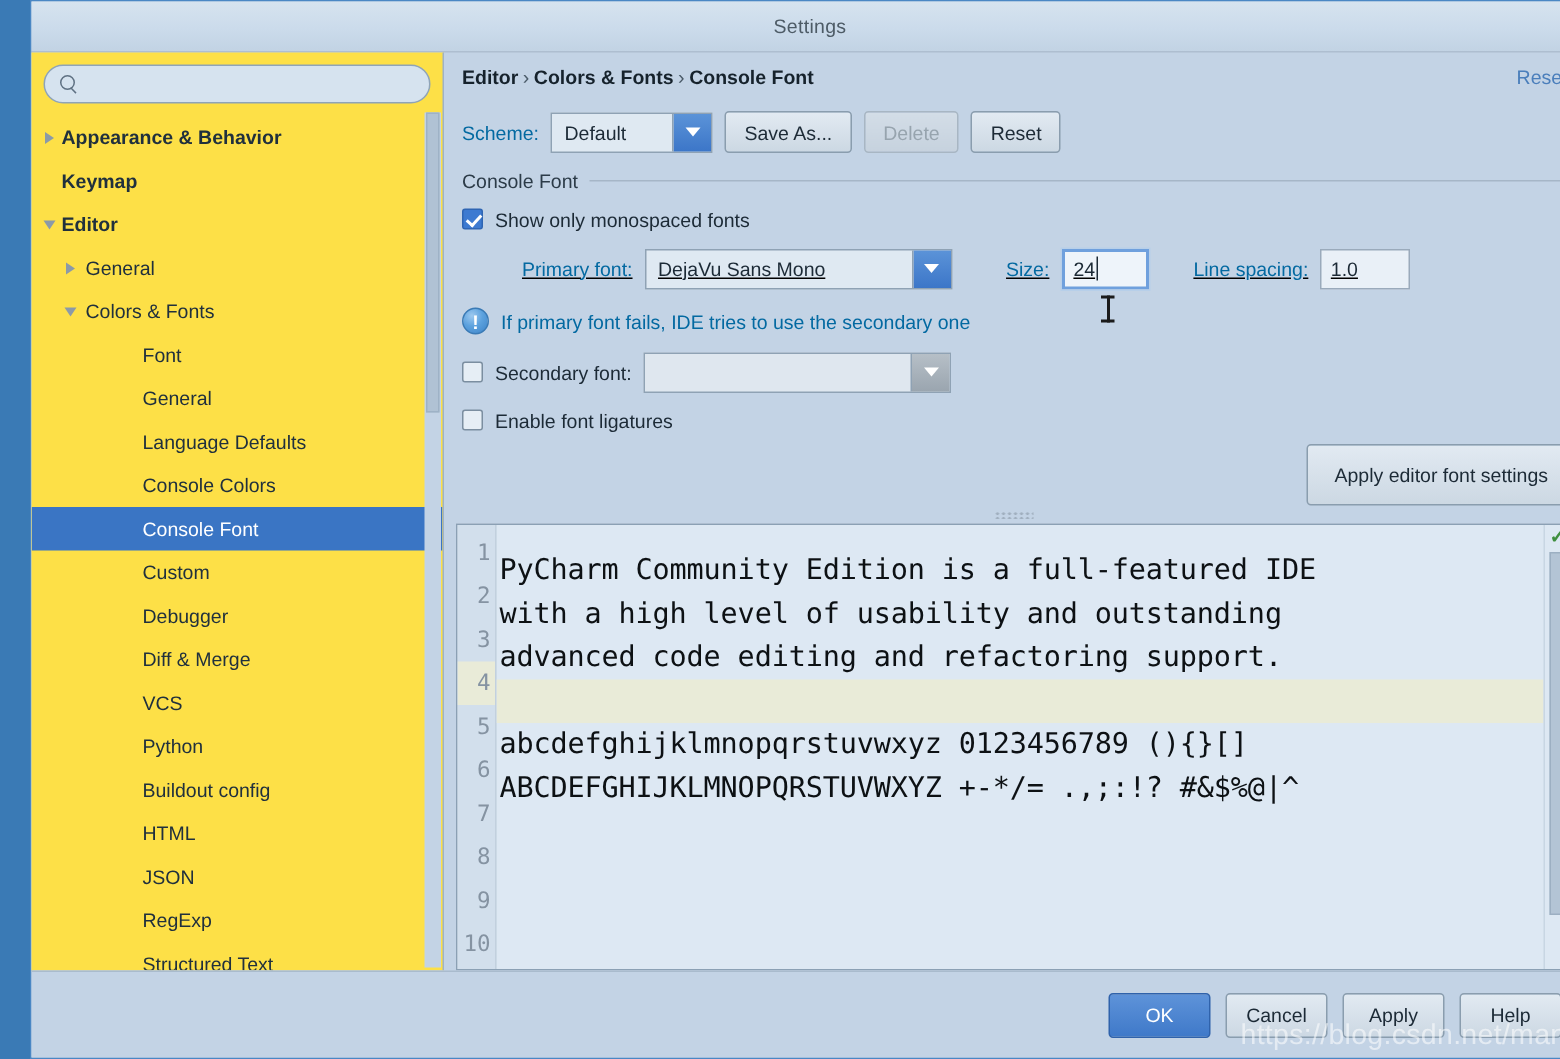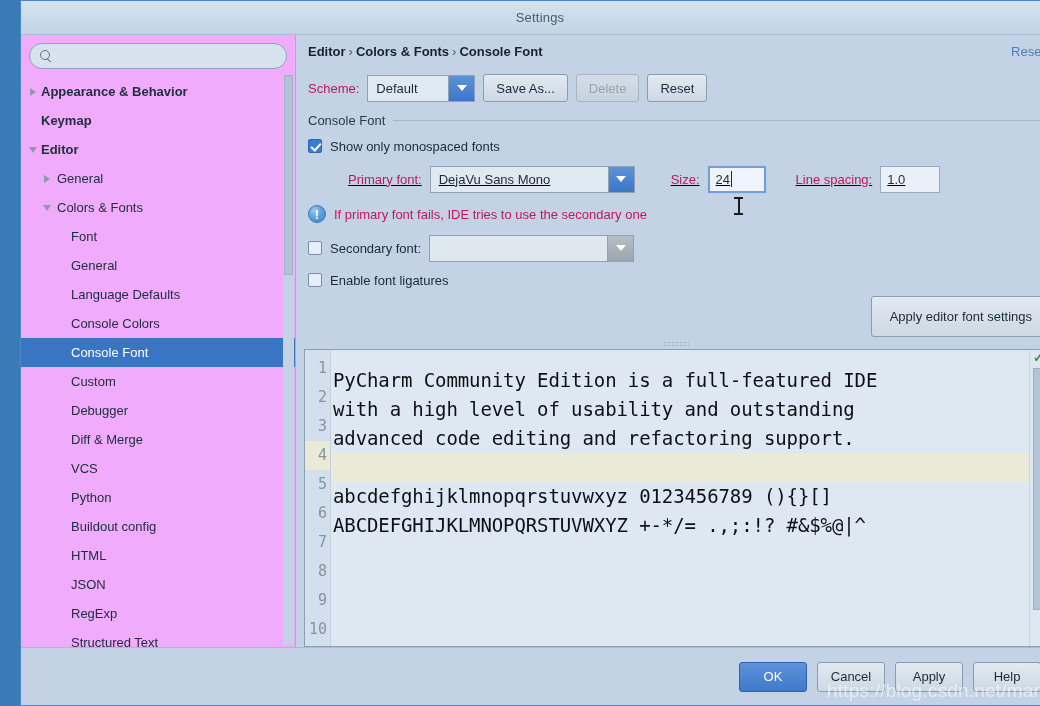--- a/index.html
+++ b/index.html
@@ -44,21 +44,21 @@
     flex: 1 1 auto;
     display: flex;
     min-height: 0;
     background: #c3d3e5;
   }
 
   
   #sidebar {
     width: 275px;
     flex: 0 0 275px;
-    background: #f0abfc;
+    background: #fde047;
     border-right: 1px solid #9fb2c6;
     display: flex;
     flex-direction: column;
     position: relative;
     overflow: hidden;
   }
   #searchwrap {
     padding: 8px 8px 6px 8px;
   }
   #searchbox {
@@ -135,21 +135,21 @@
   .tnode .arrow i.closed {
     border-width: 4.5px 0 4.5px 6px;
     border-color: transparent transparent transparent #8b9aa8;
   }
   .tnode .arrow i.open {
     border-width: 6px 4.5px 0 4.5px;
     border-color: #8b9aa8 transparent transparent transparent;
   }
   .tnode.lvl0 { padding-left: 4px; font-weight: bold; }
   .tnode.lvl1 { padding-left: 18px; }
-  .tnode.lvl2 { padding-left: 50px; }
+  .tnode.lvl2 { padding-left: 74px; }
   .tnode.lvl1 .lbl { padding-left: 2px; }
   .tnode.selected {
     background: #3a75c4;
     color: #ffffff;
   }
 
   
   #sbscroll {
     position: absolute;
     right: 1px; top: 40px;
@@ -197,21 +197,21 @@
   }
 
   #schemerow {
     height: 42px;
     flex: 0 0 42px;
     display: flex;
     align-items: center;
     gap: 8px;
     padding-left: 4px;
   }
-  .lbl-plain { font-size: 13px; color: #be185d; }
+  .lbl-plain { font-size: 13px; color: #0369a1; }
 
   .combo {
     height: 27px;
     display: flex;
     align-items: stretch;
     border: 1px solid #8fa2b4;
     background: #dfe9f2;
   }
   .combo .val {
     display: flex;

